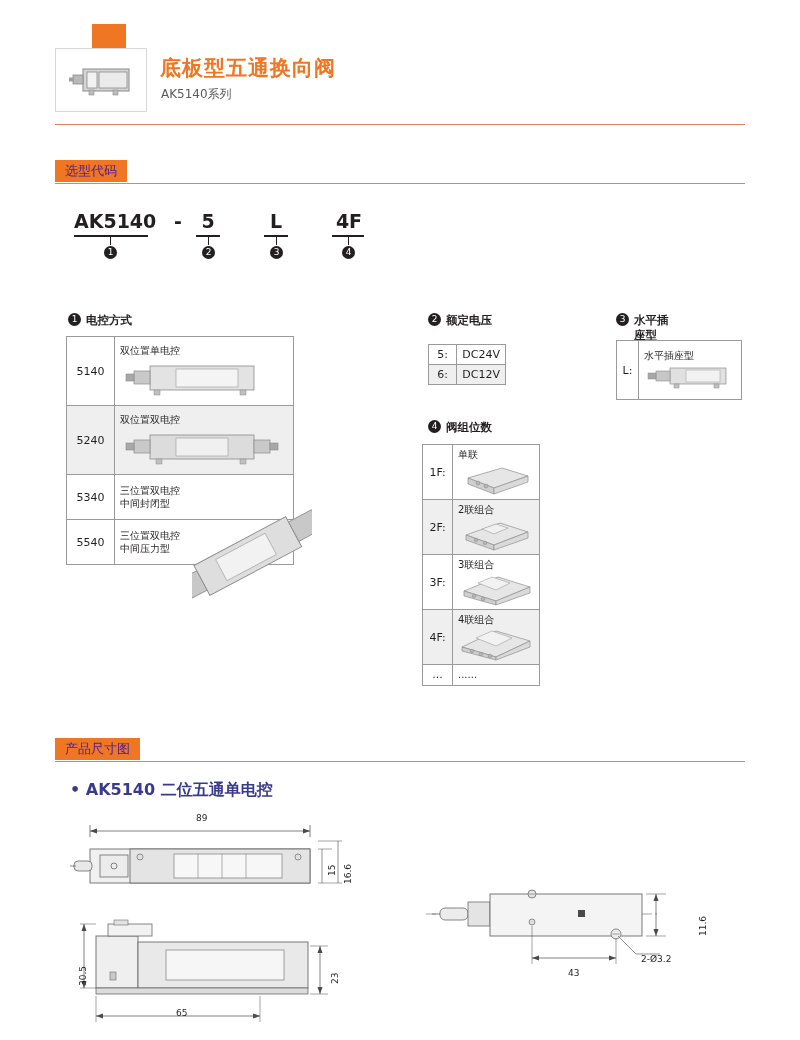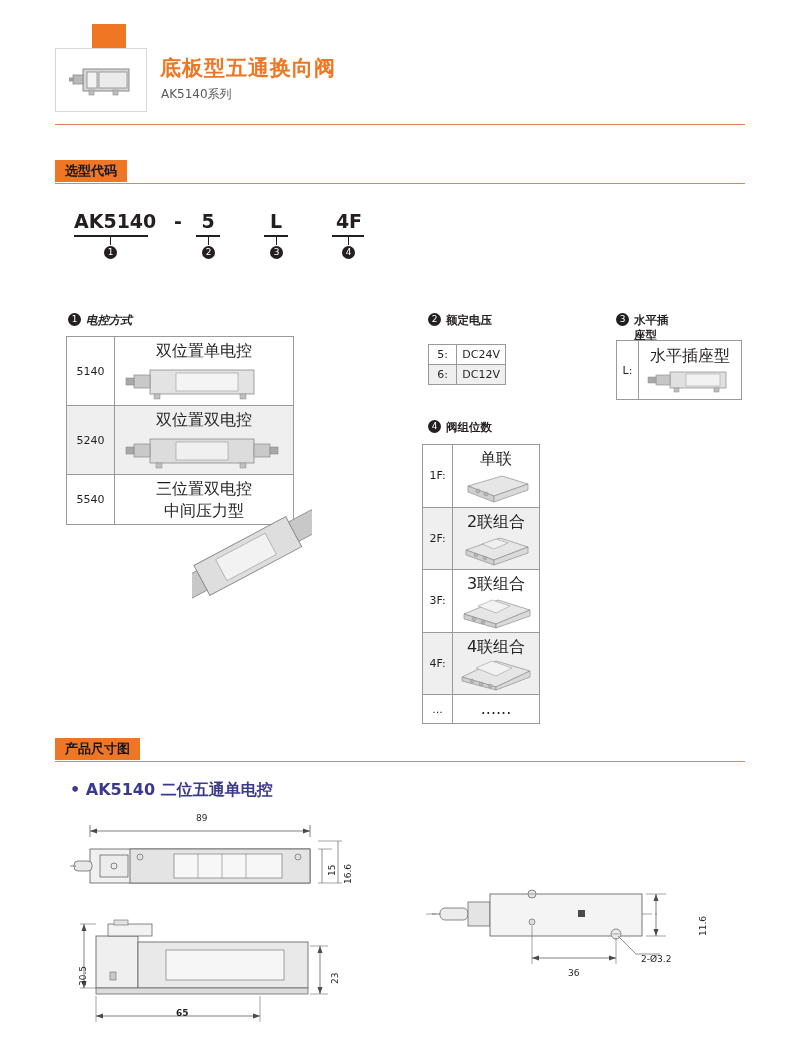--- a/index.html
+++ b/index.html
@@ -57,23 +57,23 @@
     left: 55px; top: 108px;
     width: 690px; height: 1px;
     background: #e0835a;
   }
 
   
   .sec-banner {
     position: absolute;
     height: 22px;
     background: #ef7622;
-    color: #0f172a;
+    color: #4c1d95;
     font-size: 13px;
-    font-weight: bold;
+    font-weight: normal;
     line-height: 22px;
     padding: 0 10px;
     box-sizing: border-box;
   }
   .sec-underline {
     position: absolute;
     height: 1px;
     background: #e0835a;
   }
 
@@ -131,21 +131,21 @@
     color: #231f20;
   }
   table.spec td {
     border: 1px solid #9a9a9a;
     padding: 3px 5px;
     vertical-align: middle;
   }
   .cell-gray { background: #efefef; }
   .cell-white { background: #ffffff; }
   .code-cell { text-align: center; width: 42px; }
-  .lbl-cell { font-size: 16px; line-height: 1.35; text-align: center; }
+  .lbl-cell { font-size: 10px; line-height: 1.35; }
 
   .v-img {
     display: block;
   }
 
   
   .bullet-title {
     position: absolute;
     font-size: 16px;
     font-weight: bold;
@@ -210,21 +210,21 @@
   <div class="code-tick" style="left:208px; top:219px;"></div>
   <div class="code-tick" style="left:276px; top:219px;"></div>
   <div class="code-tick" style="left:348px; top:219px;"></div>
 
   <div class="num-badge" style="left:104px; top:230px;">1</div>
   <div class="num-badge" style="left:202px; top:230px;">2</div>
   <div class="num-badge" style="left:270px; top:230px;">3</div>
   <div class="num-badge" style="left:342px; top:230px;">4</div>
 
   <div class="grp-badge" style="left:68px; top:297px;">1</div>
-  <div class="grp-title" style="left:86px; top:297px;font-style:italic;">电控方式</div>
+  <div class="grp-title" style="left:86px; top:297px;">电控方式</div>
 
   <table class="spec" style="left:66px; top:320px; width:228px;">
     <tbody>
         <tr>
       <td class="code-cell cell-white" rowspan="1">5140</td>
       <td class="lbl-cell cell-white" style="height:62px;">
         <div>双位置单电控</div>
         <span>
           <svg class="v-img" width="162" height="40" viewBox="0 0 162 40">
             <rect x="30" y="8" width="104" height="24" fill="#e3e3e3" stroke="#8a8a8a" stroke-width="0.8"></rect>
@@ -247,20 +247,25 @@
             <rect x="56" y="11" width="52" height="18" fill="#f0f0f0" stroke="#9a9a9a" stroke-width="0.6"></rect>
             <rect x="14" y="13" width="16" height="13" fill="#c9c9c9" stroke="#8a8a8a" stroke-width="0.7"></rect>
             <rect x="6" y="16" width="8" height="7" fill="#a8a8a8" stroke="#8a8a8a" stroke-width="0.6"></rect>
             <rect x="134" y="13" width="16" height="13" fill="#c9c9c9" stroke="#8a8a8a" stroke-width="0.7"></rect>
             <rect x="150" y="16" width="8" height="7" fill="#a8a8a8" stroke="#8a8a8a" stroke-width="0.6"></rect>
             <rect x="36" y="32" width="6" height="5" fill="#c0c0c0" stroke="#8a8a8a" stroke-width="0.5"></rect>
             <rect x="120" y="32" width="6" height="5" fill="#c0c0c0" stroke="#8a8a8a" stroke-width="0.5"></rect>
           </svg>
         </span>
       </td>
+    </tr>
+    <tr>
+      <td class="code-cell cell-white">5340</td>
+      <td class="lbl-cell cell-white" style="height:38px; white-space:pre-line;">三位置双电控
+中间封闭型</td>
     </tr>
     <tr>
       <td class="code-cell cell-white">5540</td>
       <td class="lbl-cell cell-white" style="height:38px; white-space:pre-line;">三位置双电控
 中间压力型</td>
     </tr>
   </tbody>
     </table>
 
   <div style="position:absolute; left:192px; top:470px;">
@@ -463,21 +468,21 @@
 
       <line x1="26" y1="100" x2="190" y2="100" stroke="#4a4a4a" stroke-width="0.7"></line>
       <polygon points="26,100 33,97.5 33,102.5" fill="#4a4a4a"></polygon>
       <polygon points="190,100 183,97.5 183,102.5" fill="#4a4a4a"></polygon>
       <line x1="26" y1="80" x2="26" y2="106" stroke="#4a4a4a" stroke-width="0.5"></line>
       <line x1="190" y1="80" x2="190" y2="106" stroke="#4a4a4a" stroke-width="0.5"></line>
     </svg>
   </div>
   <div class="dim-vert" style="left:78px; top:970px;">30.5</div>
   <div class="dim-vert" style="left:330px; top:968px;">23</div>
-  <div class="dim-text" style="left:176px; top:992px;font-weight:bold;">65</div>
+  <div class="dim-text" style="left:176px; top:992px;">65</div>
 
   <div style="position:absolute; left:420px; top:860px;">
     <svg width="300" height="110" viewBox="0 0 300 110">
 
       <line x1="6" y1="38" x2="240" y2="38" stroke="#6a6a6a" stroke-width="0.6" stroke-dasharray="10,3,2,3"></line>
 
       <rect x="20" y="32" width="28" height="12" rx="5" fill="#ececec" stroke="#6a6a6a" stroke-width="0.8"></rect>
       <line x1="12" y1="38" x2="20" y2="38" stroke="#6a6a6a" stroke-width="0.8"></line>
       <rect x="48" y="26" width="22" height="24" fill="#e4e4e4" stroke="#6a6a6a" stroke-width="0.8"></rect>
 
@@ -500,16 +505,16 @@
       <polygon points="112,82 119,79.5 119,84.5" fill="#4a4a4a"></polygon>
       <polygon points="196,82 189,79.5 189,84.5" fill="#4a4a4a"></polygon>
       <line x1="112" y1="50" x2="112" y2="88" stroke="#4a4a4a" stroke-width="0.5"></line>
       <line x1="196" y1="62" x2="196" y2="88" stroke="#4a4a4a" stroke-width="0.5"></line>
 
       <line x1="198" y1="60" x2="216" y2="78" stroke="#4a4a4a" stroke-width="0.6"></line>
       <line x1="216" y1="78" x2="240" y2="78" stroke="#4a4a4a" stroke-width="0.6"></line>
     </svg>
   </div>
   <div class="dim-vert" style="left:698px; top:920px;">11.6</div>
-  <div class="dim-text" style="left:568px; top:952px;">36</div>
+  <div class="dim-text" style="left:568px; top:952px;">43</div>
   <div class="dim-text" style="left:641px; top:938px;">2-Ø3.2</div>
 
 </div>
 
 </body></html>

